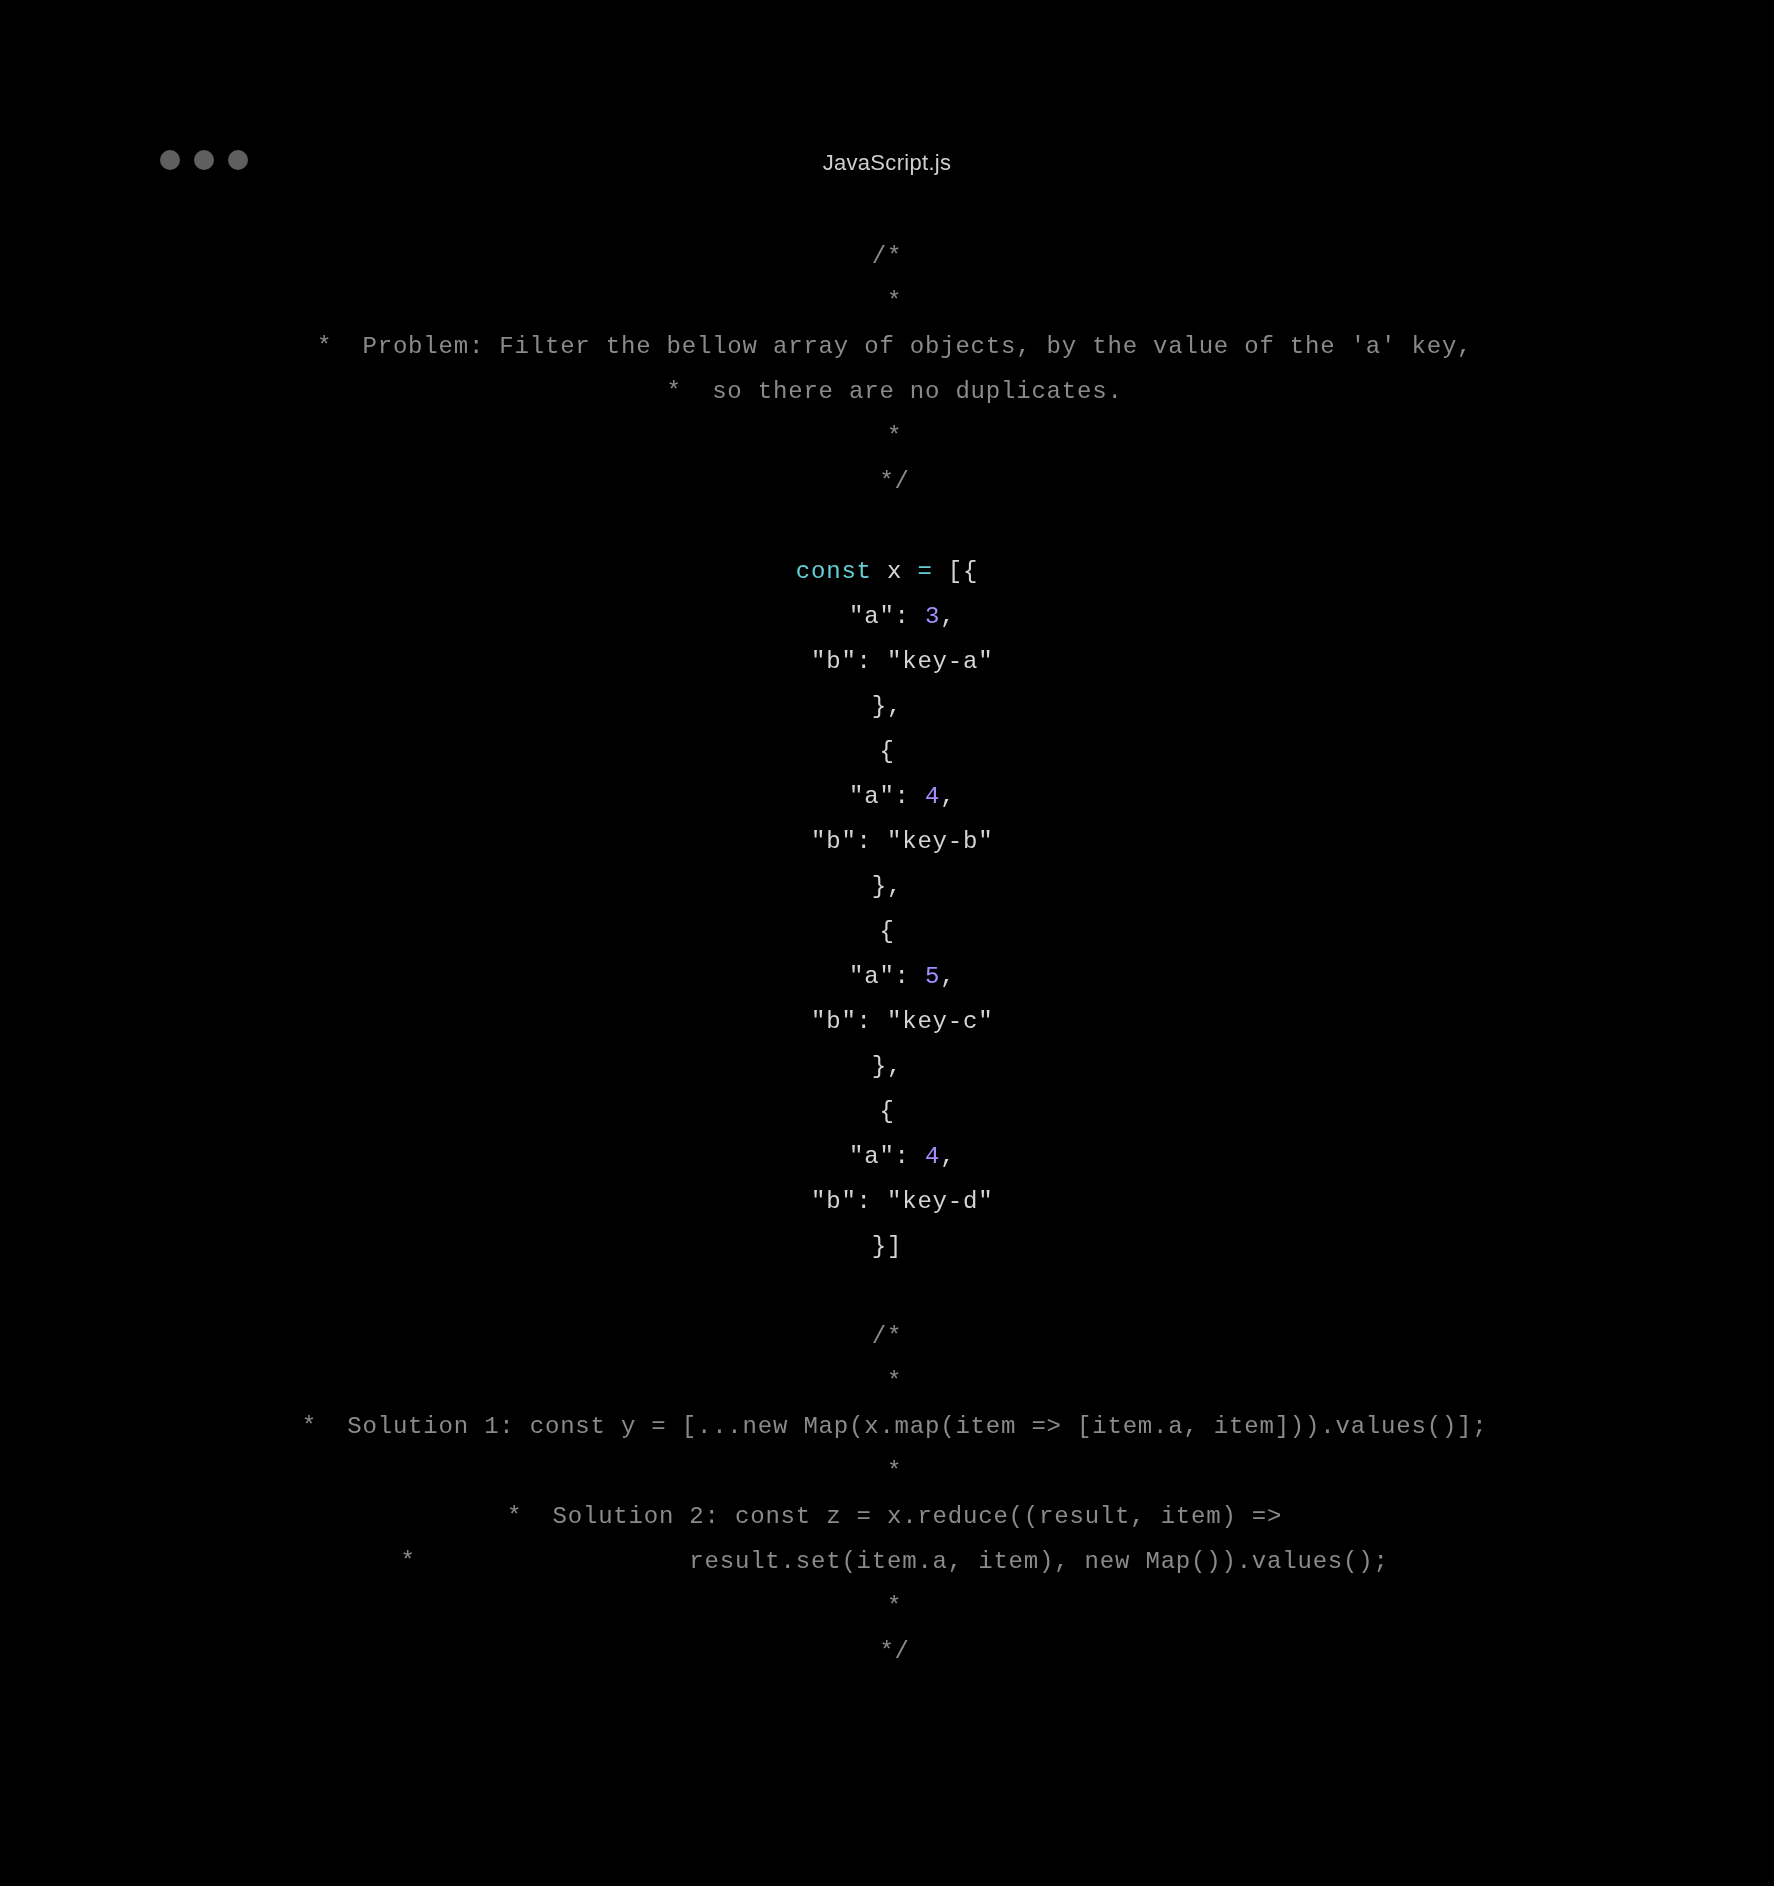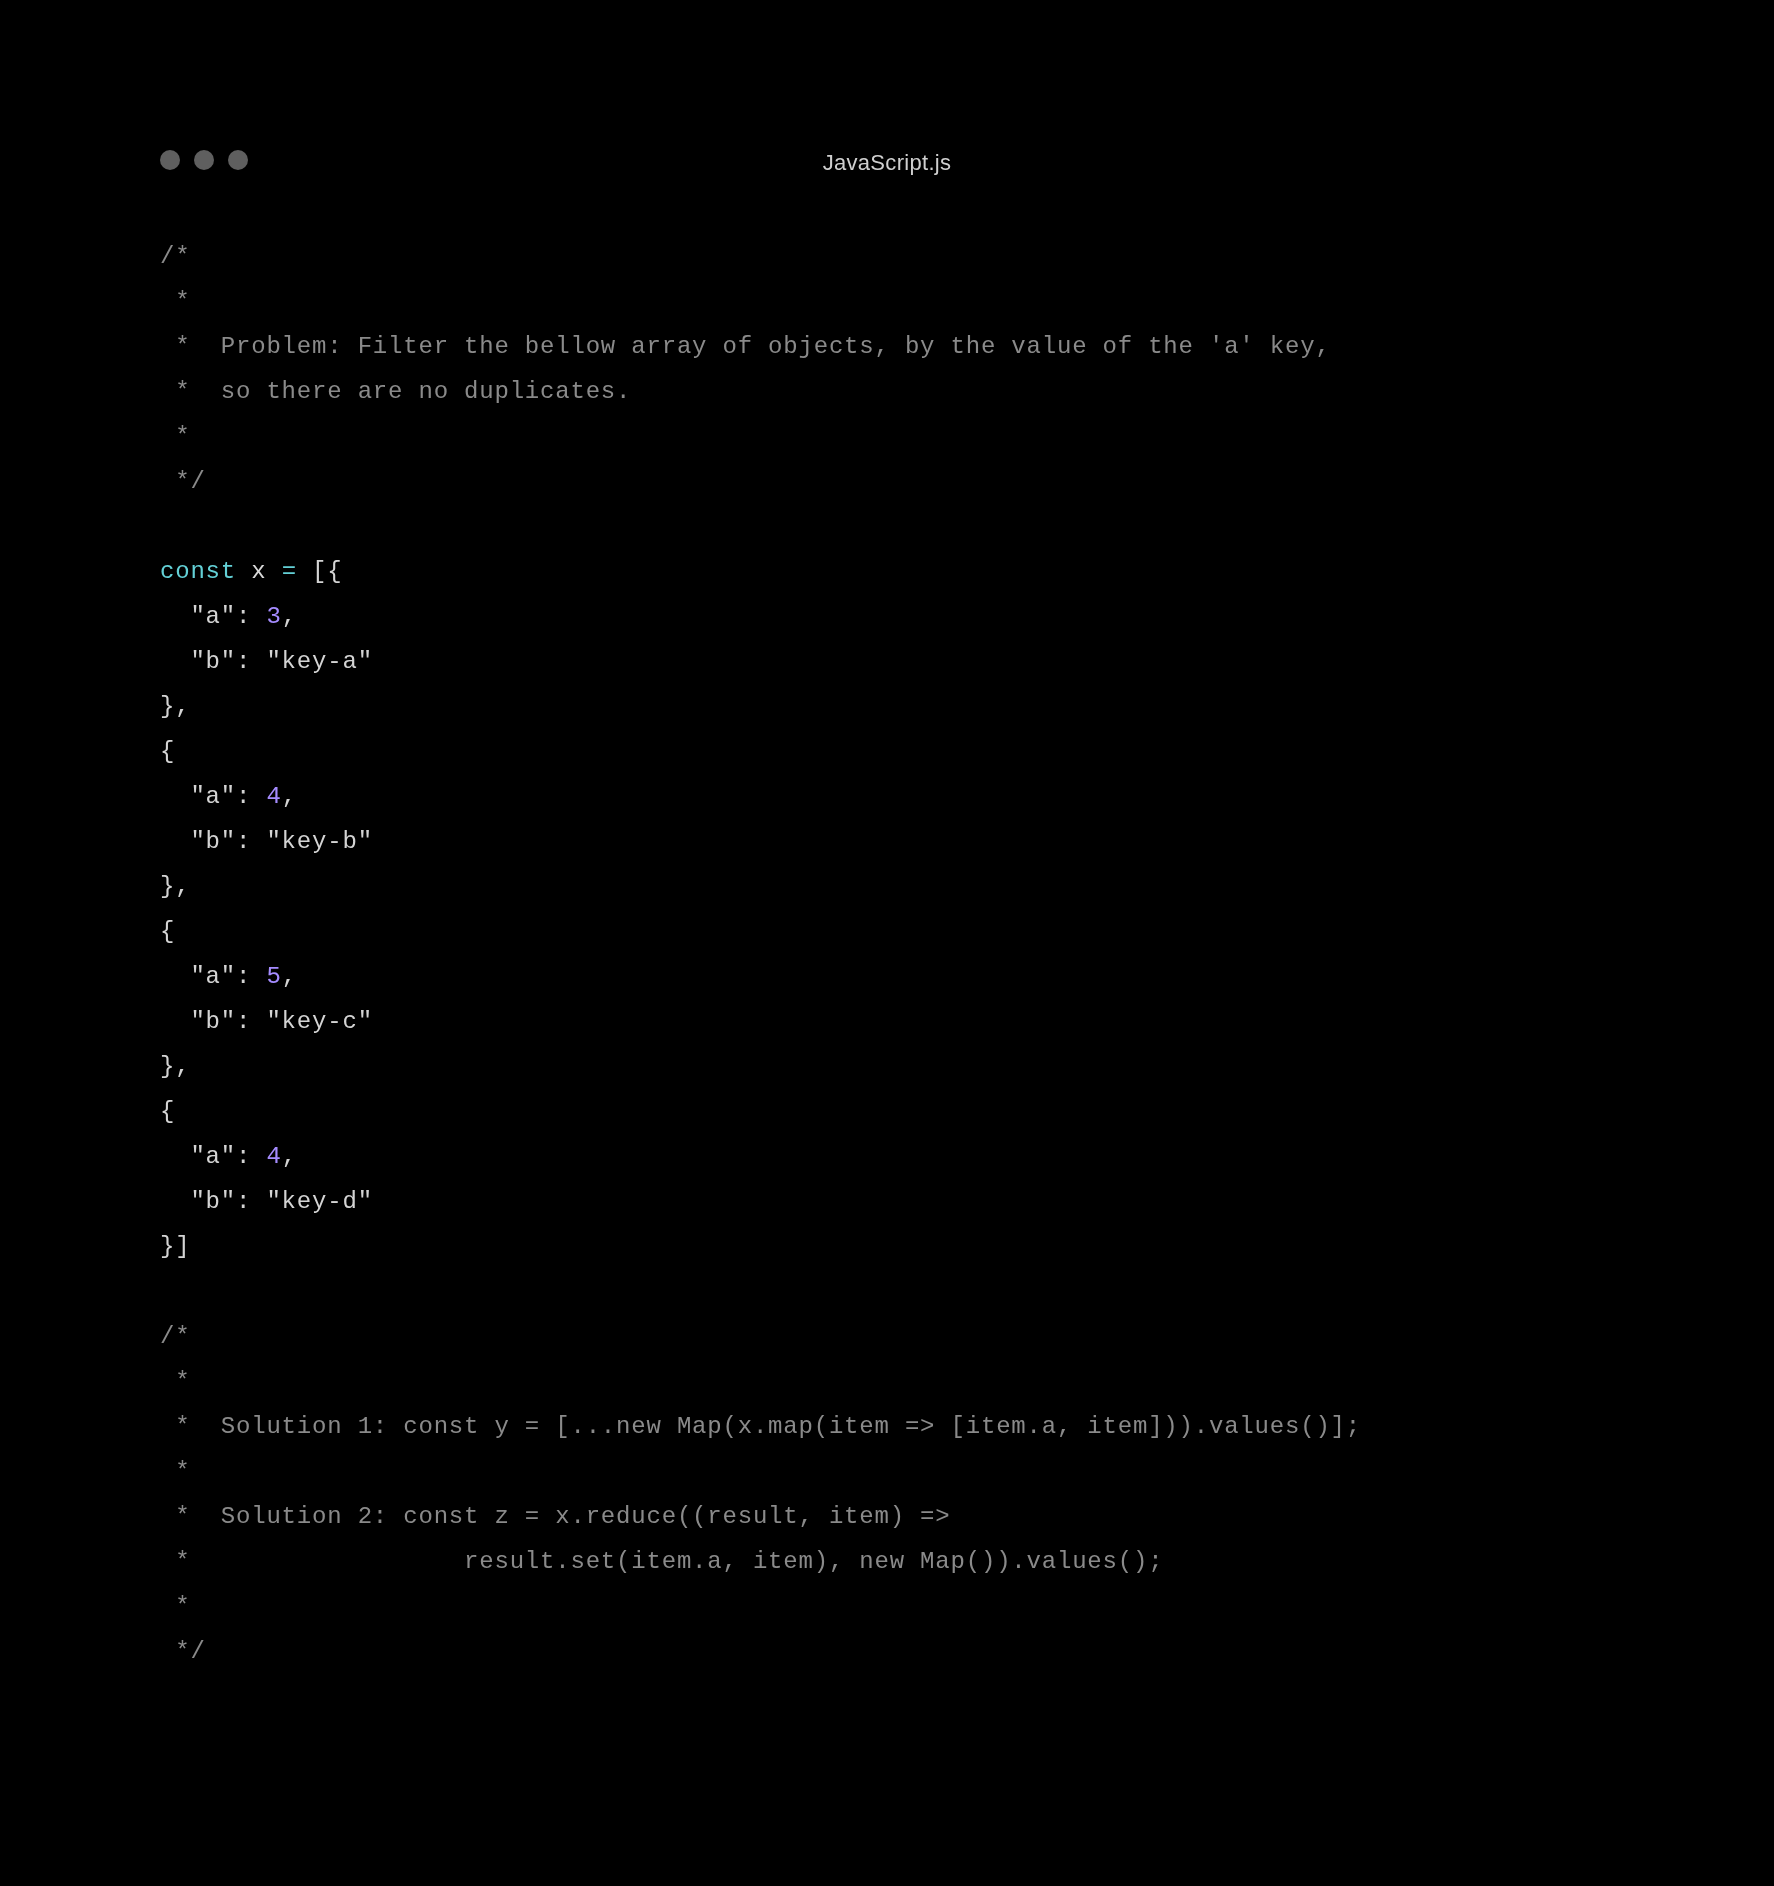--- a/index.html
+++ b/index.html
@@ -30,20 +30,21 @@
       font-family: -apple-system, BlinkMacSystemFont, "Segoe UI", Helvetica, Arial, sans-serif;
       font-size: 22px;
       letter-spacing: 0.3px;
     }
     pre.code {
       font-family: inherit;
       font-size: 24px;
       line-height: 45px;
       letter-spacing: 0.8px;
       white-space: pre;
+      text-align: center;
     }
     .c  { color: #8a8a8a; }   
     .kw { color: #63d0d6; }   
     .id { color: #d8d8d8; }   
     .op { color: #63d0d6; }   
     .pn { color: #d4d4d4; }   
     .st { color: #d4d4d4; }   
     .nm { color: #a58cff; }   
   </style>
 </head>

